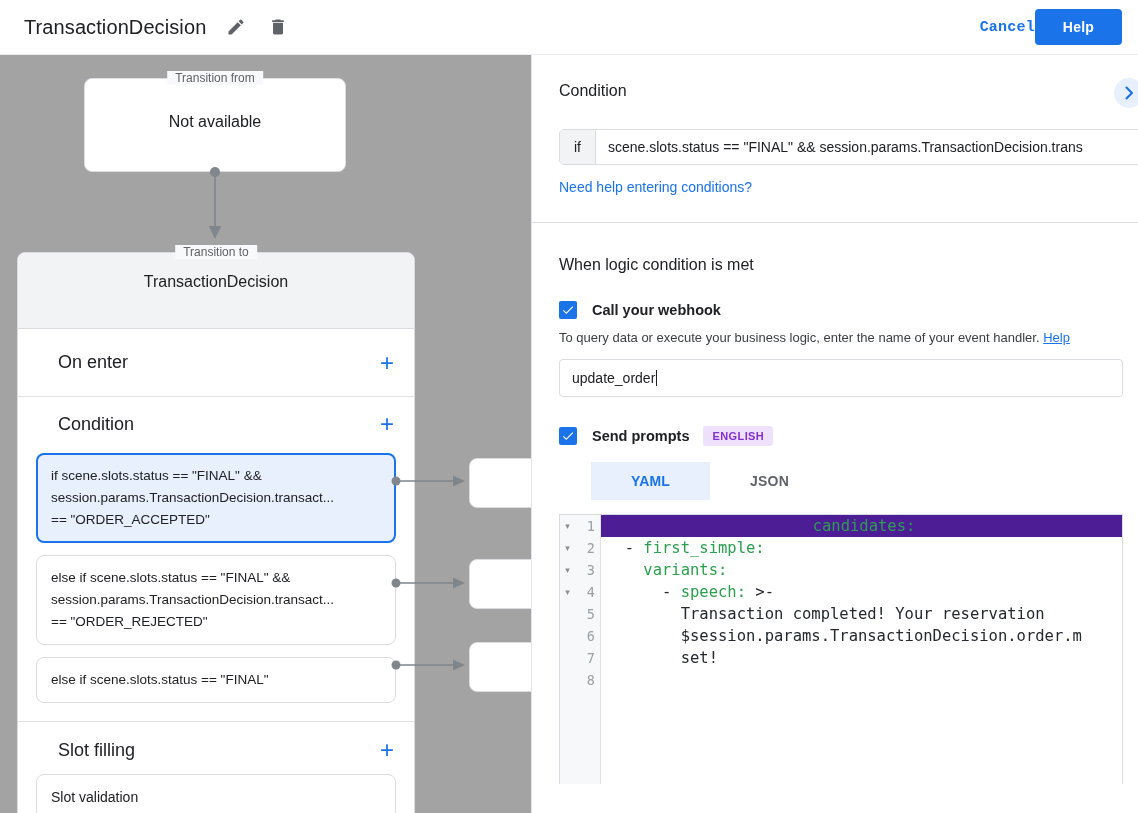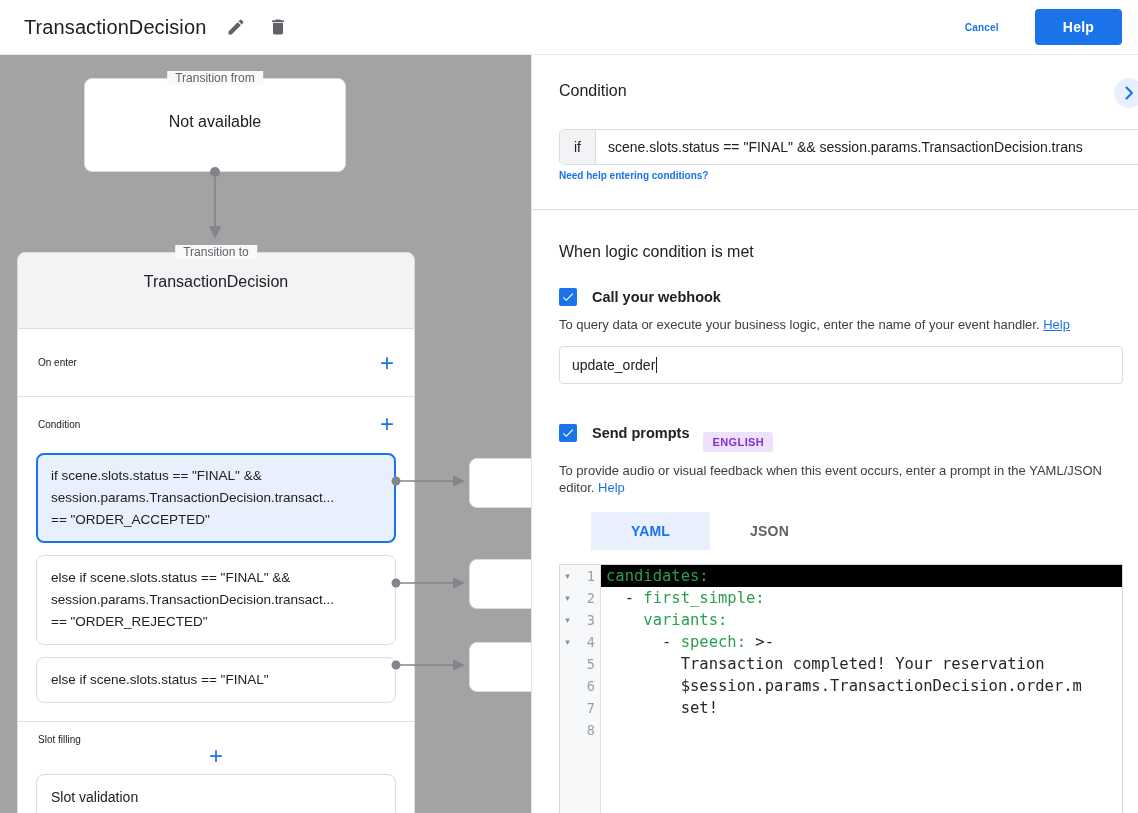--- a/index.html
+++ b/index.html
@@ -7,22 +7,22 @@
               font-family:"Liberation Sans", sans-serif; color:#202124; }
 
   
   .topbar { height:55px; background:#fff; border-bottom:1px solid #e8eaed;
             display:flex; align-items:center; padding:0 16px 0 24px; position:relative; z-index:5; }
   .page-title { font-size:20px; color:#202124; letter-spacing:.1px; }
   .icon-btn { width:24px; height:24px; margin-left:18px; border:none; background:none;
               cursor:pointer; color:#5f6368; display:flex; align-items:center; justify-content:center; }
   .icon-btn svg { width:20px; height:20px; fill:#5f6368; }
   .topbar-spacer { flex:1; }
-  .cancel-btn { background:none; border:none; color:#1a73e8; font-size:10px; font-weight:600;
-                font-family:Liberation Sans, sans-serif; cursor:pointer; margin-right:36px; letter-spacing:.2px; }
+  .cancel-btn { background:none; border:none; color:#1a73e8; font-size:15px; font-weight:600;
+                font-family:Liberation Mono, monospace; cursor:pointer; letter-spacing:.2px; }
   .save-btn { background:#1a73e8; color:#fff; border:none; border-radius:4px; height:36px;
               padding:0 28px; font-size:14px; font-weight:600; font-family:inherit; cursor:pointer; letter-spacing:.2px; }
 
   
   .main { display:flex; height:758px; }
   .lpanel { width:531px; background:#a3a3a3; position:relative; overflow:hidden; flex:none; }
   .rpanel { flex:1; background:#fff; border-left:1px solid #e3e5e8; position:relative;
             padding:27px 16px 0 27px; overflow:hidden; }
 
   
@@ -37,66 +37,66 @@
 
   .to-card { left:17px; top:197px; width:398px; height:640px; background:#fff;
              border:1px solid #dadce0; border-radius:8px; position:absolute; }
   .card-head { background:#f1f3f4; border-bottom:1px solid #dadce0; border-radius:7px 7px 0 0;
                height:76px; text-align:center; padding-top:20px; }
   .card-title { font-size:16px; color:#202124; }
   .card-sub { font-size:12px; color:#5f6368; margin-top:6px; }
 
   .sec-row { display:flex; align-items:center; justify-content:space-between;
              padding:0 20px; height:68px; border-bottom:1px solid #e0e2e5; }
-  .sec-label { font-size:10px; color:#202124; }
+  .sec-label { font-size:18px; color:#202124;margin-left:20px; }
   .plus-btn { background:none; border:none; color:#1a73e8; font-size:24px; font-weight:300;
               cursor:pointer; line-height:20px; font-family:inherit; }
 
   .cond-sec { padding:10px 18px 18px 18px; border-bottom:1px solid #e0e2e5; }
   .cond-head { display:flex; align-items:center; justify-content:space-between; padding:0 2px; height:34px; }
   .cond-item { background:#fff; border:1px solid #dadce0; border-radius:8px; padding:11px 14px;
                font-size:13.5px; line-height:22px; color:#202124; white-space:pre-line;
                margin-top:12px; cursor:pointer; }
   .cond-item.selected { background:#e8f0fe; border:2px solid #1a73e8; padding:10px 13px; }
 
   .slot-sec { padding:12px 18px 0 18px; }
-  .slot-head { display:flex; justify-content:space-between; padding:0 2px; height:32px;flex-direction:column; }
+  .slot-head { display:flex; align-items:center; justify-content:space-between; padding:0 2px; height:32px; }
   .slot-item { background:#fff; border:1px solid #dadce0; border-radius:8px; padding:14px;
                font-size:14px; color:#202124; margin-top:8px; cursor:pointer; }
 
   .target-box { position:absolute; left:469px; width:70px; height:50px; background:#fff;
                 border:1px solid #dadce0; border-radius:8px; }
 
   
   .rp-titlerow { position:relative; height:20px; }
   .rp-title { font-size:16px; color:#202124; }
   .expand-btn { position:absolute; right:-22px; top:-4px; width:30px; height:30px; border-radius:50%;
                 background:#e8f0fe; border:none; cursor:pointer; display:flex; align-items:center; justify-content:center; }
   .expand-btn svg { width:20px; height:20px; }
 
   .if-group { display:flex; margin-top:27px; height:36px; width:668px;
               border:1px solid #dadce0; border-radius:5px; overflow:hidden; }
   .if-label { width:36px; background:#f1f3f4; border-right:1px solid #dadce0; display:flex;
               align-items:center; justify-content:center; font-size:14px; color:#202124; flex:none; }
   .if-value { flex:1; display:flex; align-items:center; padding:0 12px; font-size:14px;
               color:#202124; white-space:nowrap; overflow:hidden; }
 
-  .help-link { display:inline-block; margin-top:1px; color:#1a73e8; font-size:10px;
-               text-decoration:none; cursor:pointer;font-weight:bold; }
+  .help-link { display:inline-block; margin-top:14px; color:#1a73e8; font-size:14px;
+               text-decoration:none; cursor:pointer; }
   .rp-divider { height:1px; background:#dadce0; margin:26px -16px 0 -27px; }
 
   .when-title { font-size:16px; color:#202124; margin-top:33px; }
 
   .check-row { display:flex; align-items:center; margin-top:27px; }
   .checkbox { width:18px; height:18px; background:#1a73e8; border-radius:2px; margin-right:15px;
               display:flex; align-items:center; justify-content:center; cursor:pointer; flex:none; }
   .checkbox svg { width:14px; height:14px; }
   .check-label { font-size:14.5px; font-weight:700; color:#202124; }
   .badge { background:#eee1fb; color:#8430ce; font-size:11px; font-weight:700; letter-spacing:.4px;
-           padding:4px 9px; border-radius:3px; margin-left:14px;margin-top:19px; }
+           padding:4px 9px; border-radius:3px; margin-left:14px; }
 
   .desc { font-size:13px; color:#3c4043; margin-top:10px; line-height:17px; }
   .desc.wrap { max-width:558px; }
   .desc a { color:#1a73e8; cursor:pointer; }
   .desc a.u { text-decoration:underline; }
   .desc a.nu { text-decoration:none; }
 
   .text-input { width:564px; height:38px; border:1px solid #dadce0; border-radius:4px; margin-top:13px;
                 display:flex; align-items:center; padding:16px 12px; font-size:14px; color:#202124; cursor:text; }
   .caret { display:inline-block; width:0; border-left:1.5px solid #202124; height:16px;
@@ -112,21 +112,21 @@
             height:270px; display:flex; flex-direction:column;
             font-family:"DejaVu Sans Mono", monospace; font-size:15.5px; }
   .code-row { display:flex; height:22px; flex:none; }
   .code-row.filler { flex:1; height:auto; }
   .gut { width:41px; flex:none; background:#f7f8f9; border-right:1px solid #dfe1e5;
          display:flex; align-items:center; }
   .fold { width:15px; text-align:center; font-size:9px; color:#8a8f94; cursor:pointer;
           font-family:"Liberation Sans", sans-serif; }
   .lnum { flex:1; text-align:right; padding-right:5px; color:#9aa0a6; font-size:13.5px; line-height:22px; }
   .code { flex:1; white-space:pre; line-height:22px; padding-left:5px; overflow:hidden; }
-  .code-row.active .code { background:#000000; }
+  .code-row.active .code { background:#4c1d95;text-align:center; }
   .tok-key { color:#2b9e4f; }
   .tok-plain { color:#24292e; }
 </style>
 </head>
 <body>
 
 <div class="topbar">
   <span class="page-title">TransactionDecision</span>
   <button class="icon-btn">
     <svg viewBox="0 0 24 24">
@@ -254,24 +254,20 @@
 
     <div class="check-row" style="margin-top:29px;">
       <span class="checkbox">
         <svg viewBox="0 0 24 24">
             <path d="M9 16.2L4.8 12l-1.4 1.4L9 19 21 7l-1.4-1.4z" fill="#fff"></path>
           </svg>
       </span>
       <span class="check-label">Send prompts</span>
       <span class="badge">ENGLISH</span>
     </div>
-    <div class="desc wrap">
-      <span>To provide audio or visual feedback when this event occurs, enter a prompt in the YAML/JSON editor.</span>
-      <a class="nu">Help</a>
-    </div>
 
     <div class="tabs">
       <div class="tab active">YAML</div>
       <div class="tab">JSON</div>
     </div>
 
     <div class="editor">
       <div class="code-row active">
         <div class="gut">
             <span class="fold">▾</span>

